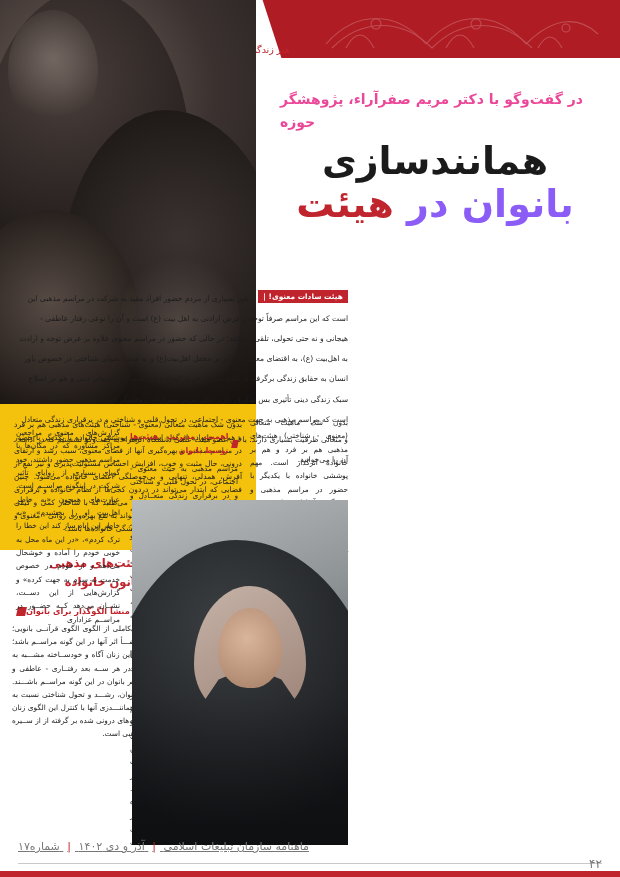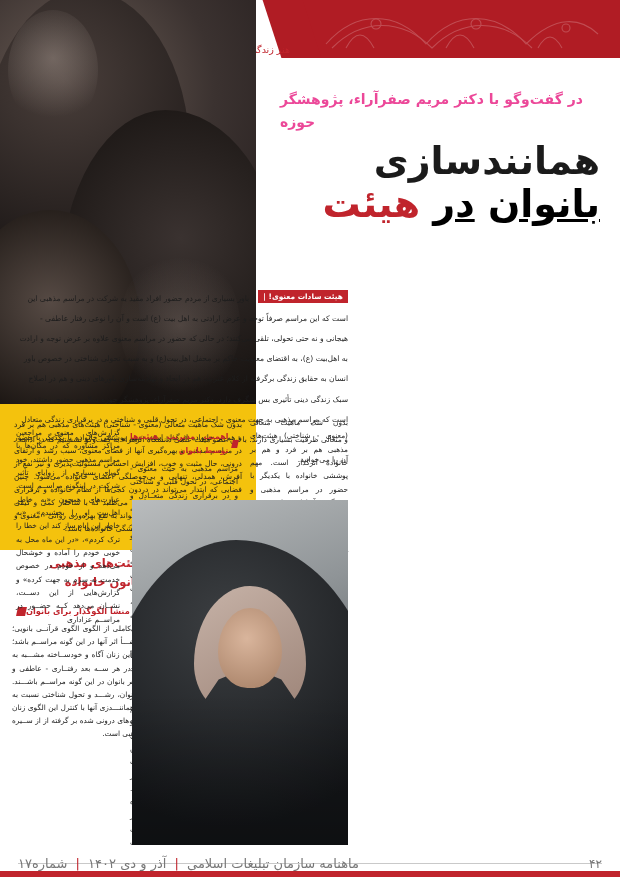--- a/index.html
+++ b/index.html
@@ -55,24 +55,24 @@
   .bl-body{padding:6px 12px 0 12px;font-size:7.4px;line-height:1.78;color:#232323;text-align:justify;direction:rtl;}
 
   
   .pullq{position:absolute;top:610px;left:188px;width:66px;height:230px;text-align:center;direction:rtl;}
   .pullq .qm{color:#c0242c;font-size:30px;line-height:.7;font-weight:bold;}
   .pullq .qt{color:#c0242c;font-weight:bold;font-size:8.6px;line-height:1.85;margin-top:6px;}
 
   
   .lead{position:absolute;top:88px;right:20px;width:320px;text-align:left;direction:rtl;}
   .lead div{font-size:14px;font-weight:bold;color:#ec4899;line-height:1.65;}
-  .bigtitle{position:absolute;top:140px;right:20px;width:330px;text-align:right;direction:rtl;}
+  .bigtitle{position:absolute;top:140px;right:20px;width:330px;text-align:center;direction:rtl;}
   .bigtitle .t1{font-size:38px;font-weight:bold;color:#1b1b1b;line-height:1.12;letter-spacing:-1px;}
   .bigtitle .t2{font-size:38px;font-weight:bold;line-height:1.12;letter-spacing:-1px;}
-  .bigtitle .t2 .blk{color:#000000;text-decoration:underline;}
+  .bigtitle .t2 .blk{color:#8b5cf6;}
   .bigtitle .t2 .red{color:#c0242c;}
 
   
   .intro{position:absolute;top:286px;right:272px;width:332px;direction:rtl;}
   .intro .tag{display:inline-block;background:#c0242c;color:#fff;font-size:7.4px;font-weight:bold;padding:2px 5px;margin-left:4px;vertical-align:2px;}
   .intro .p{font-size:7.6px;line-height:1.86;color:#1d1d1d;text-align:justify;}
 
   
   .col{position:absolute;font-size:7.4px;line-height:1.8;color:#232323;text-align:justify;direction:rtl;}
   #colA{top:416px;right:272px;width:98px;}
@@ -91,21 +91,21 @@
   .pt-face{position:absolute;left:86px;top:108px;width:64px;height:80px;border-radius:50% 50% 46% 46%/55% 55% 45% 45%;
      background:radial-gradient(circle at 45% 38%, #d9b59c, #b08a70 80%);}
   .pt-scarf{position:absolute;left:62px;top:86px;width:112px;height:130px;border-radius:50% 50% 40% 40%/60% 60% 40% 40%;
      background:linear-gradient(150deg,#c7b3a8,#9c8377);clip-path:polygon(0 0,100% 0,100% 100%,78% 72%,50% 62%,22% 72%,0 100%);}
   .pt-shade{position:absolute;inset:0;background:linear-gradient(to top,rgba(0,0,0,.35),rgba(0,0,0,0) 45%);}
 
   
   .footer{position:absolute;bottom:0;left:0;width:620px;height:32px;background:#ffffff;}
   .footer .bar{position:absolute;bottom:13px;left:18px;width:584px;height:1px;background:#c9c9c9;}
   .footer .pno{position:absolute;bottom:6px;right:18px;font-size:12px;color:#777;direction:rtl;}
-  .footer .meta{position:absolute;bottom:6px;left:18px;font-size:13px;color:#777;direction:rtl;}
+  .footer .meta{position:absolute;bottom:24px;left:18px;font-size:11px;color:#777;direction:rtl;text-decoration:underline;}
   .footer .dot{color:#c0242c;margin:0 4px;}
 
   .red-strip{position:absolute;bottom:0;left:0;width:620px;height:6px;background:#c0242c;}
 </style>
 </head>
 <body>
 
 <div class="page">
 
   <div class="top-bar">

